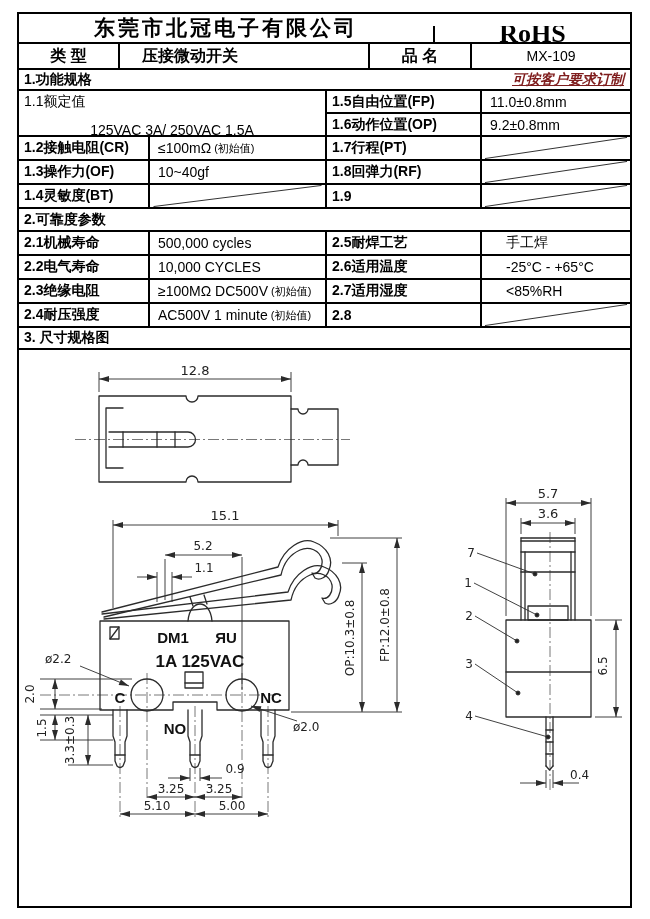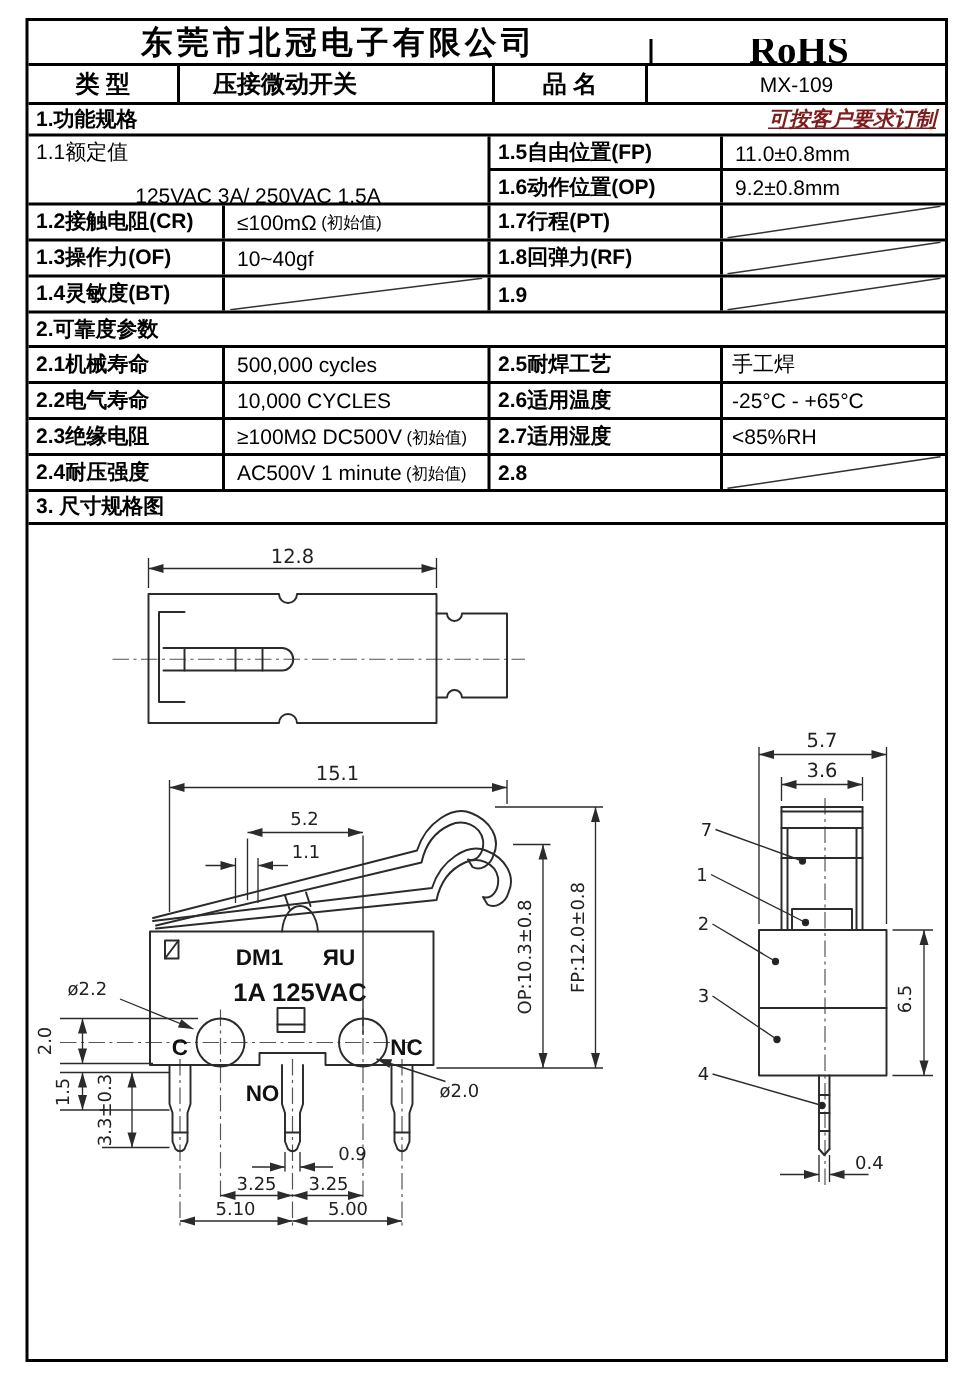--- a/index.html
+++ b/index.html
@@ -10,21 +10,21 @@
   .cell{display:flex;align-items:center;box-sizing:border-box;overflow:hidden;white-space:nowrap;}
   .bl{border-left:2px solid #000;}
   
   .row-hdr{height:30px;}
   .hc1{width:414px;justify-content:center;font-size:21px;font-weight:bold;letter-spacing:3px;}
   .hc2{flex:1;justify-content:center;font-family:"Liberation Serif",serif;font-size:26px;font-weight:600;margin-top:12px;}
   
   .row-type{height:26px;}
   .tc1{width:99px;justify-content:center;font-size:16px;font-weight:600;}
   .tc2{width:210px;padding-left:22px;font-size:16px;font-weight:600;}
-  .tc3{width:102px;justify-content:center;font-size:16px;font-weight:600;}
+  .tc3{width:102px;justify-content:center;font-size:16px;font-weight:600;margin-left:40px;}
   .tc4{flex:1;justify-content:center;font-size:14px;font-weight:500;}
   
   .row-sec{height:21px;align-items:center;display:flex;justify-content:space-between;}
   .row-sec2{height:23px;text-align:right;}
   .row-sec3{height:22px;}
   .sec-title{font-size:14px;font-weight:600;padding-left:5px;display:flex;align-items:center;}
   .red-note{color:#7f1d1d;font-size:14px;font-style:italic;font-weight:600;text-decoration:underline;
             padding-right:6px;display:flex;align-items:center;}
   
   .row-11{height:46px;}
@@ -36,21 +36,21 @@
   .sub-top{border-bottom:2px solid #000;box-sizing:border-box;}
   .sub .c3s{width:155px;border-left:2px solid #000;padding-left:5px;font-size:14px;font-weight:600;
             display:flex;align-items:center;box-sizing:border-box;text-align:center;}
   .sub .c4s{flex:1;border-left:2px solid #000;padding-left:8px;font-size:14px;font-weight:500;
             display:flex;align-items:center;box-sizing:border-box;}
   
   .row-d{height:24px;}
   .c1{width:129px;padding-left:5px;font-size:14px;font-weight:600;}
   .c2{width:177px;padding-left:8px;font-size:14px;font-weight:500;}
   .c3{width:155px;padding-left:5px;font-size:14px;font-weight:600;}
-  .c4{flex:1;padding-left:6px;font-size:14px;font-weight:500;}
+  .c4{flex:1;padding-left:24px;font-size:14px;font-weight:500;}
   .note{font-size:11px;margin-left:3px;}
   .slash{position:relative;padding:0;}
   .slash-svg{position:absolute;left:0;top:0;width:100%;height:100%;}
   .slash-svg line{stroke:#333;stroke-width:1;vector-effect:non-scaling-stroke;}
   
   .drawing{flex:1;position:relative;overflow:hidden;}
   .drawing svg{display:block;}
   .ol{stroke:#2b2b2b;stroke-width:1.3;fill:none;stroke-linejoin:round;stroke-linecap:round;}
   .dim{stroke:#2b2b2b;stroke-width:0.9;fill:none;}
   .cl{stroke:#555;stroke-width:0.8;fill:none;stroke-dasharray:11 3 2 3;}

